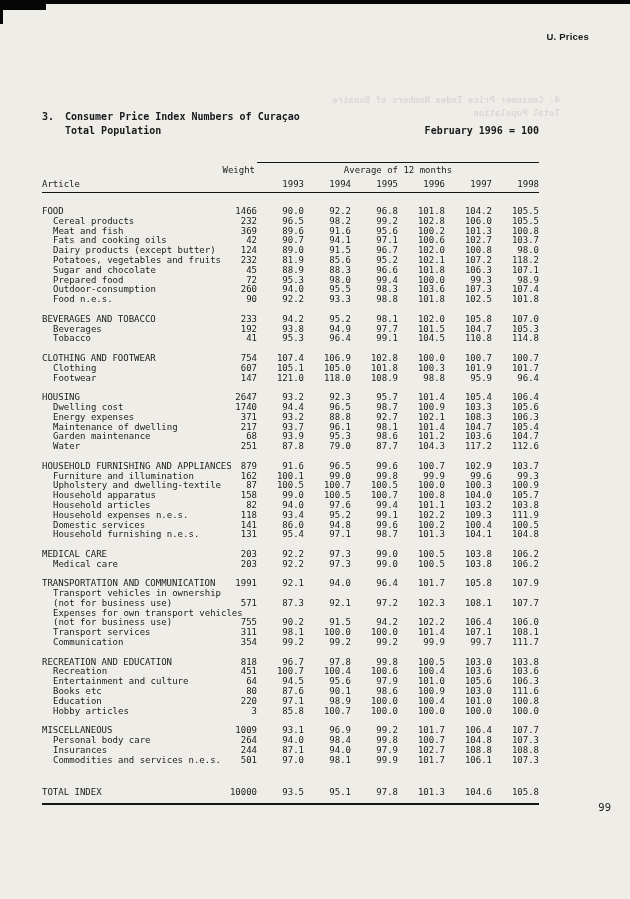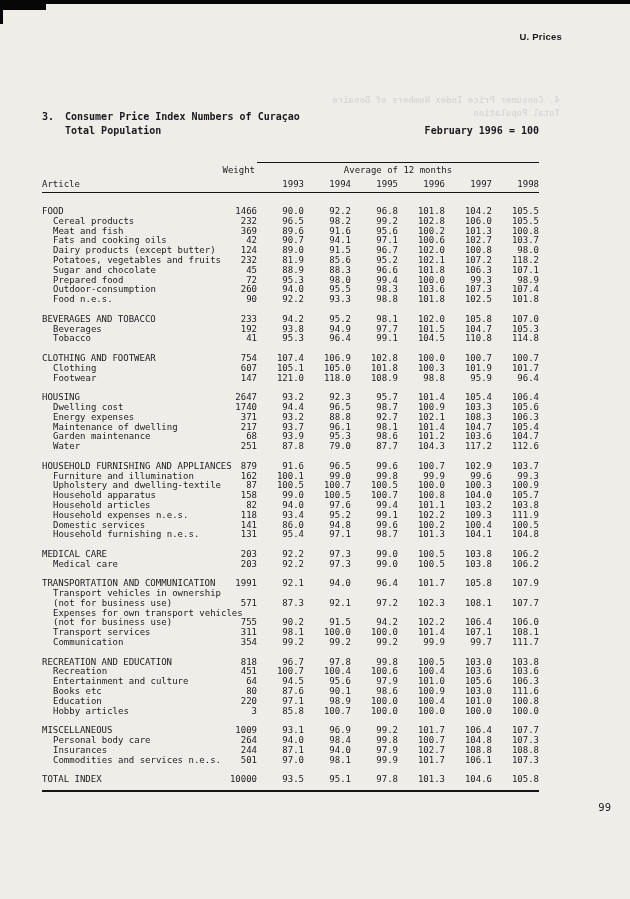--- a/index.html
+++ b/index.html
@@ -9,21 +9,21 @@
     font-family:"DejaVu Sans Mono","Liberation Mono",monospace;
   }
   .page{position:absolute;inset:0;}
 
   
   .scan-bar-top{position:absolute;top:0;left:0;width:630px;height:4px;background:#060606;}
   .scan-blob{position:absolute;top:0;left:0;width:46px;height:10px;background:#060606;}
   .scan-sliver{position:absolute;top:0;left:0;width:3px;height:24px;background:#060606;}
 
   .running-head{
-    position:absolute;top:31px;right:68px;
+    position:absolute;top:31px;right:41px;
     font-family:"Liberation Sans","DejaVu Sans",sans-serif;
     font-size:9.5px;font-weight:bold;letter-spacing:.2px;
   }
 
   .ghost{
     position:absolute;top:94px;left:330px;width:230px;
     opacity:.12;color:#47475a;transform:scaleX(-1);filter:blur(.4px);
     font-weight:bold;font-size:9px;line-height:13px;pointer-events:none;
   }
 
@@ -43,21 +43,21 @@
   .tbody{padding-top:10px;}
 
   .row{
     display:grid;grid-template-columns:170px 45px repeat(6,47px);
     height:9.8px;line-height:9.8px;white-space:nowrap;
   }
   .c-num{text-align:right;}
   .sub .c-label{padding-left:11px;}
   .section{margin-top:9.8px;}
   .section:first-child{margin-top:4px;}
-  .total-wrap{margin-top:10px;}
+  .total-wrap{margin-top:23px;}
   .bottom-rule{margin-top:5px;border-top:2px solid #151515;height:0;}
 
   .page-number{position:absolute;top:801px;right:19px;font-size:10.5px;}
 </style>
 </head>
 <body>
 
 <div class="page">
   <div class="scan-bar-top"></div>
   <div class="scan-blob"></div>

